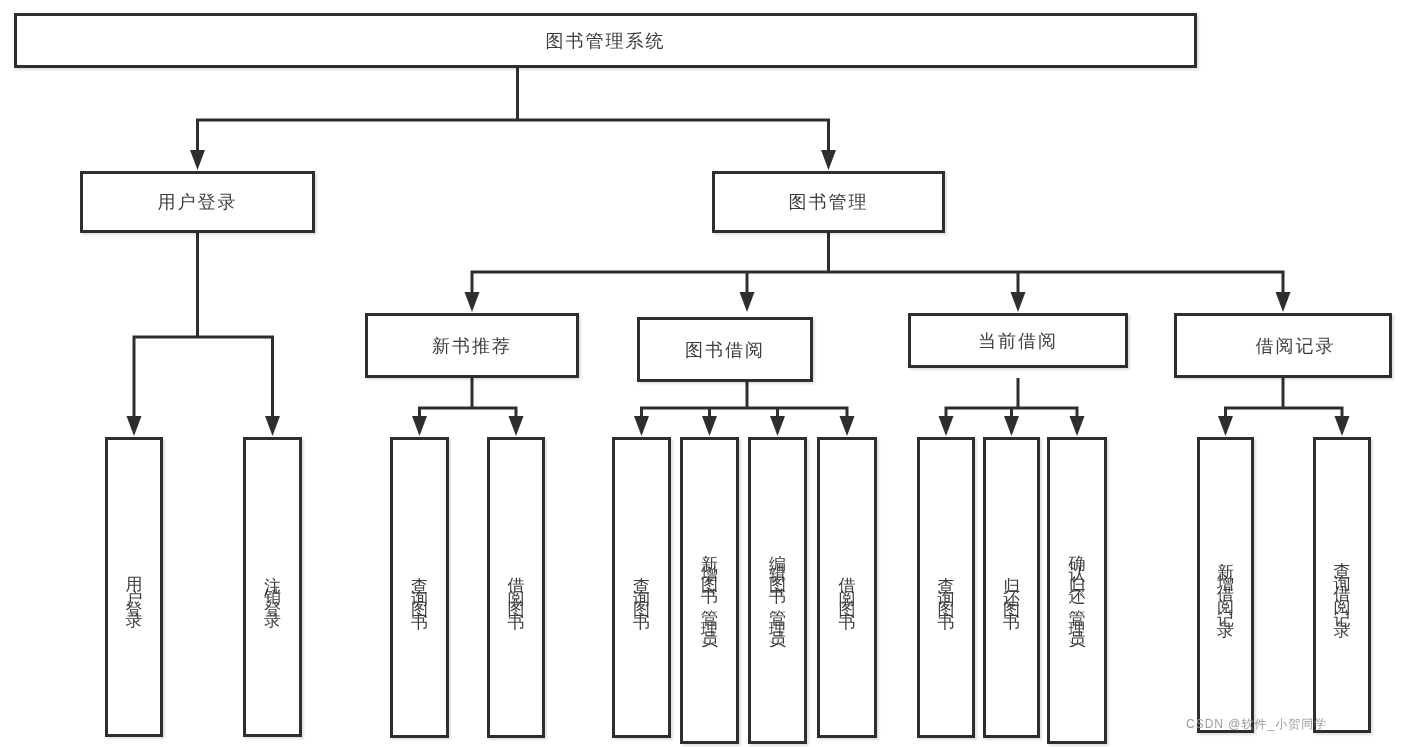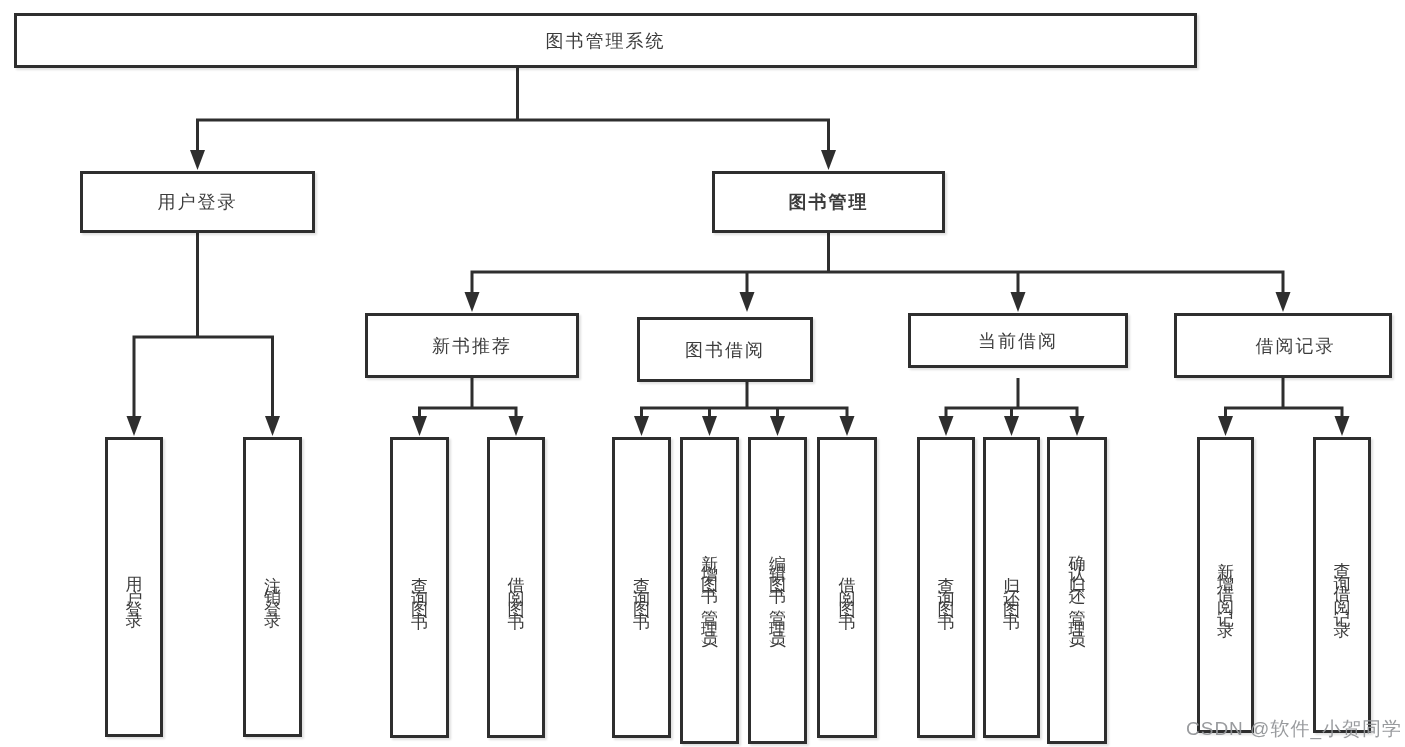--- a/index.html
+++ b/index.html
@@ -45,21 +45,21 @@
     letter-spacing: 12px;
     white-space: nowrap;
   }
   .vbox.compact .vtext {
     letter-spacing: 11px;
   }
   #watermark {
     position: absolute;
     left: 1186px;
     top: 716px;
-    font-size: 19px;
+    font-size: 12px;
     letter-spacing: 1px;
     color: rgba(148, 150, 153, 0.95);
     z-index: 5;
     white-space: nowrap;
   }
 </style>
 </head>
 <body>
 
 <div id="canvas">
@@ -100,21 +100,21 @@
       <polygon points="1004,416 1019,416 1011.5,436"></polygon>
       <polygon points="1069.5,416 1084.5,416 1077,436"></polygon>
       <polygon points="1218,416 1233,416 1225.5,436"></polygon>
       <polygon points="1334.5,416 1349.5,416 1342,436"></polygon>
     </g>
   </svg>
 
   <div class="box hbox" style="left:14px; top:13px; width:1183px; height:55px;">图书管理系统</div>
 
   <div class="box hbox" style="left:80px; top:171px; width:235px; height:62px;">用户登录</div>
-  <div class="box hbox" style="left:712px; top:171px; width:233px; height:62px;font-weight:bold;">图书管理</div>
+  <div class="box hbox" style="left:712px; top:171px; width:233px; height:62px;">图书管理</div>
 
   <div class="box hbox" style="left:365px; top:313px; width:214px; height:65px;">新书推荐</div>
   <div class="box hbox" style="left:637px; top:317px; width:176px; height:65px;text-align:right;">图书借阅</div>
   <div class="box hbox" style="left:908px; top:313px; width:220px; height:55px;">当前借阅</div>
   <div class="box hbox" style="left:1174px; top:313px; width:218px; height:65px;padding-left:25px;">借阅记录</div>
 
   <div class="box vbox" style="left:105px; top:437px; width:58px; height:300px;">
     <span class="vtext">用户登录</span>
   </div>
   <div class="box vbox" style="left:243px; top:437px; width:59px; height:300px;">

